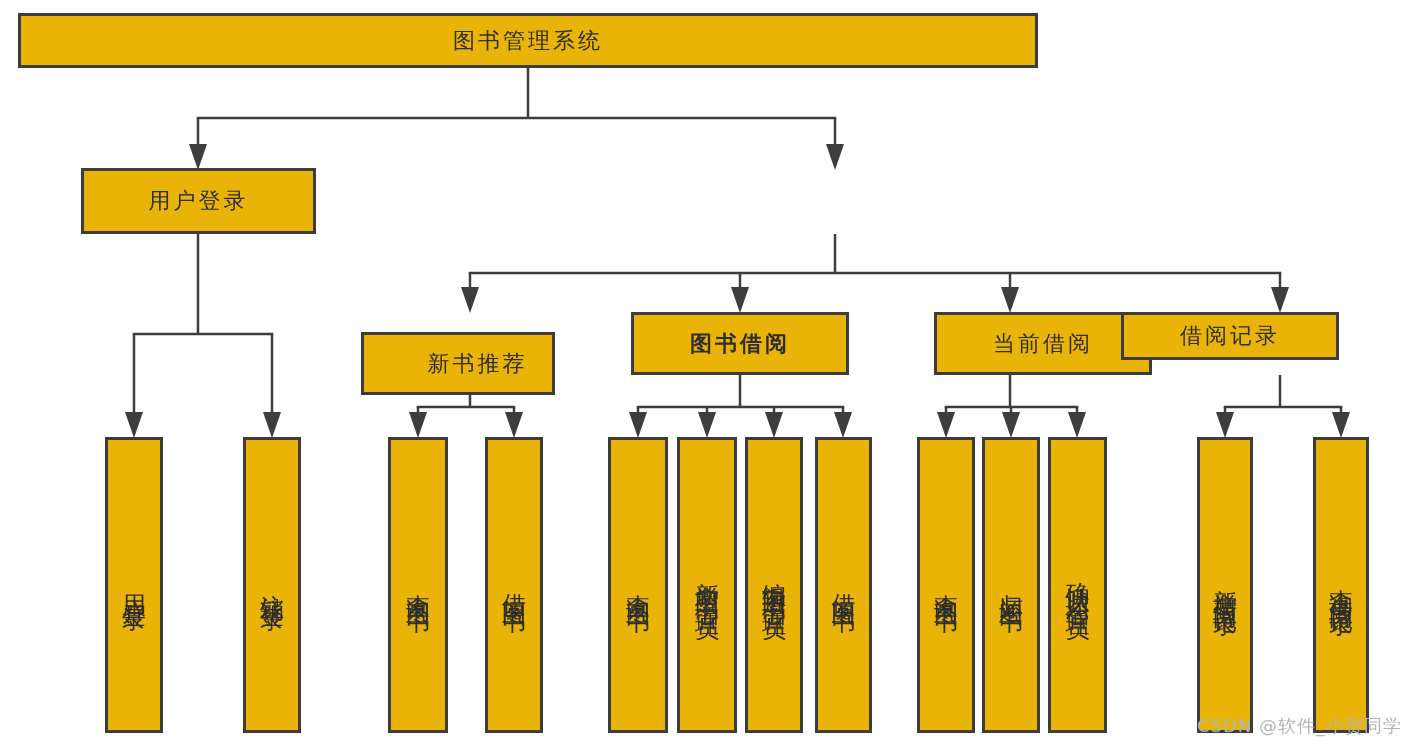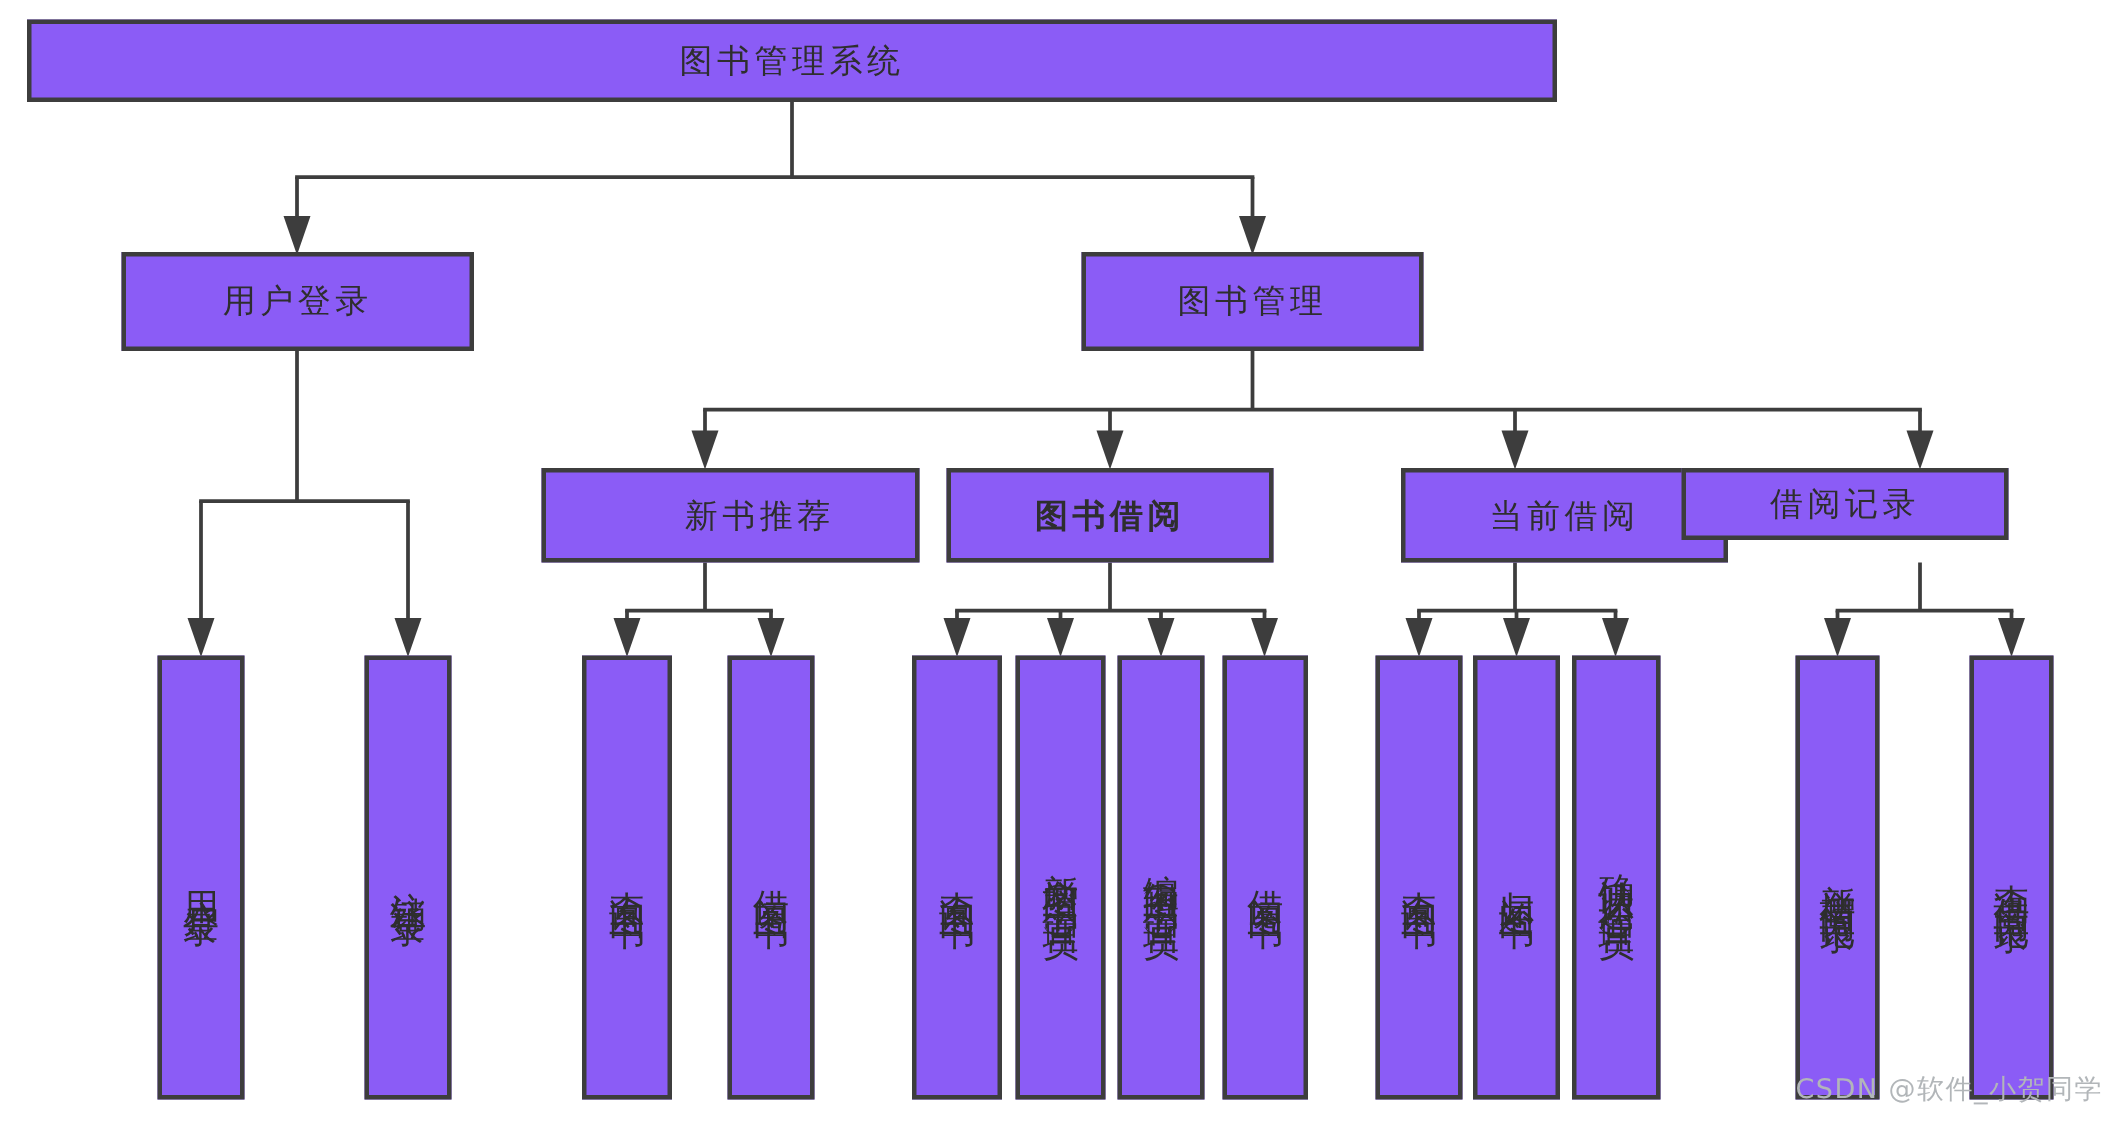--- a/index.html
+++ b/index.html
@@ -13,21 +13,21 @@
   }
   svg.connectors {
     position: absolute;
     left: 0; top: 0;
     width: 1405px; height: 747px;
     z-index: 1;
   }
   .node {
     position: absolute;
     box-sizing: border-box;
-    background: #8b5cf6;
+    background: #eab308;
     border: 3px solid #3d3d3d;
     display: flex;
     align-items: center;
     justify-content: center;
     color: #2e2e2e;
     z-index: 2;
   }
   .node.h { font-size: 22px; letter-spacing: 3px; white-space: nowrap; }
   .node.leaf { z-index: 2; }
   .node.leaf span.v {
@@ -119,25 +119,22 @@
     </g>
   </svg>
 
   <div class="node h" style="left:18px; top:13px; width:1020px; height:55px;">
     <span>图书管理系统</span>
   </div>
 
   <div class="node h" style="left:81px; top:168px; width:235px; height:66px;">
     <span>用户登录</span>
   </div>
-  <div class="node h" style="left:721px; top:168px; width:228px; height:66px;">
-    <span>图书管理</span>
-  </div>
 
-  <div class="node h" style="left:361px; top:312px; width:252px; height:63px;padding-left:39px;">
+  <div class="node h" style="left:361px; top:332px; width:194px; height:63px;padding-left:39px;">
     <span>新书推荐</span>
   </div>
   <div class="node h" style="left:631px; top:312px; width:218px; height:63px;font-weight:bold;">
     <span>图书借阅</span>
   </div>
   <div class="node h" style="left:934px; top:312px; width:218px; height:63px;">
     <span>当前借阅</span>
   </div>
   <div class="node h" style="left:1121px; top:312px; width:218px; height:48px;">
     <span>借阅记录</span>

